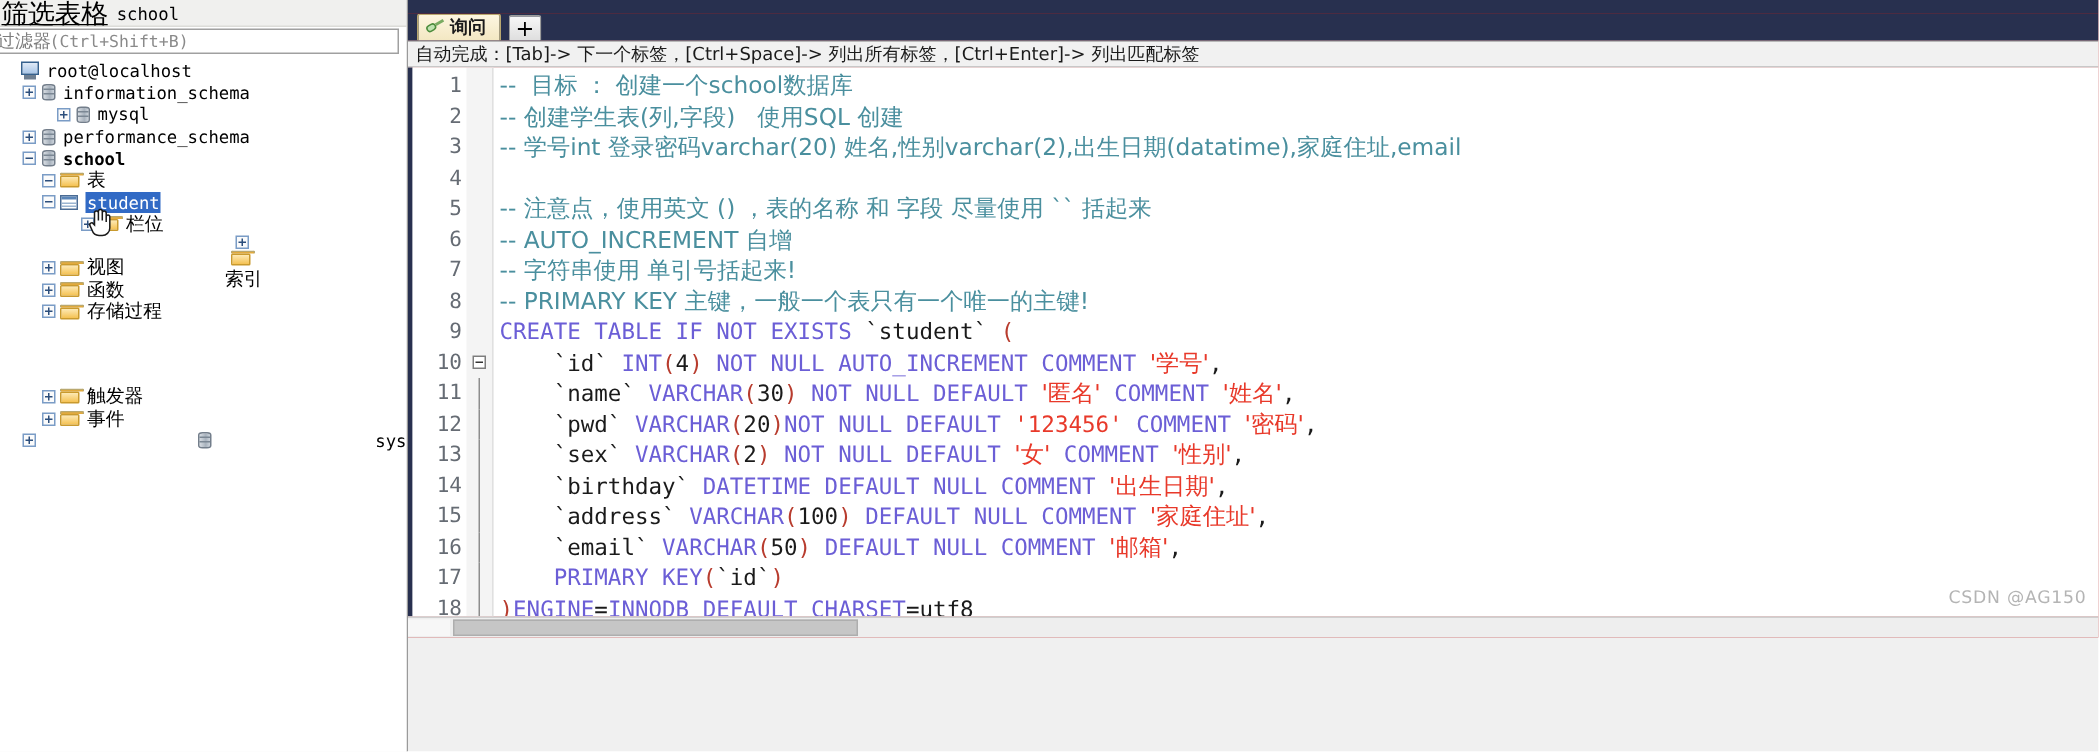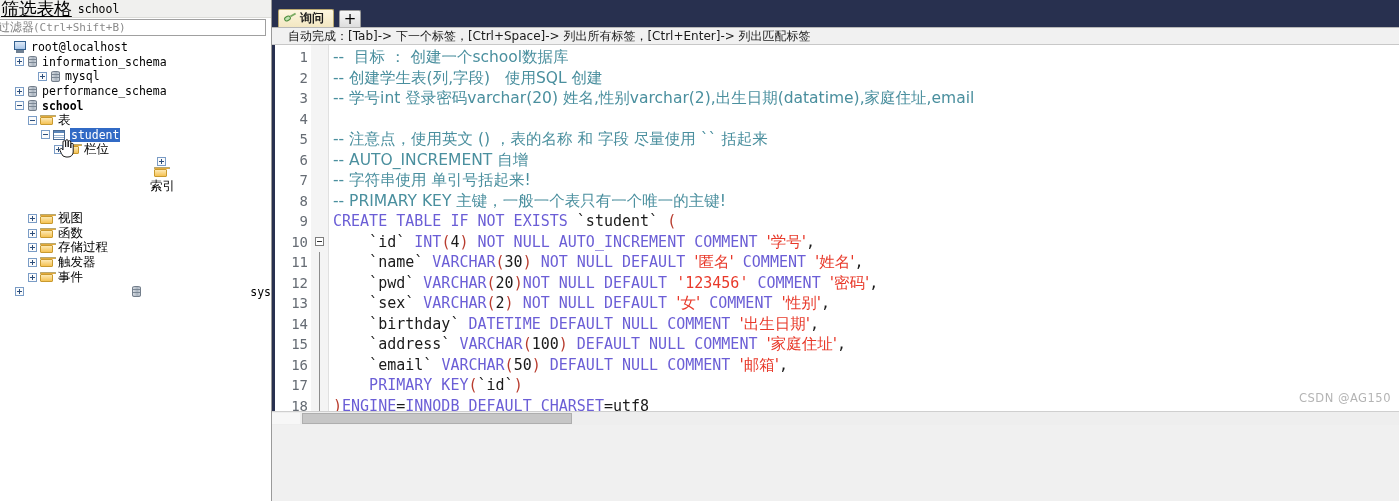--- a/index.html
+++ b/index.html
@@ -280,21 +280,21 @@
     color: #000; font-size: 15px; line-height: 1;
     font-family: "DejaVu Sans", sans-serif;
   }
   .autocomp {
     height: 18px;
     background: #f1f1f1;
     border-top: 1px solid #b8b8b8;
     border-bottom: 1px solid #c8c8c8;
     display: flex;
     align-items: center;
-    padding-left: 16px;
+    padding-left: 5px;
     flex: 0 0 auto;
     font-family: "DejaVu Sans", sans-serif;
     font-size: 12px;
     color: #1a1a1a;
     white-space: nowrap;
     overflow: hidden;
   }
 
   
   #editor {
@@ -482,21 +482,21 @@
           <span class="label bold">school</span>
         </div>
         <div class="node" style="padding-left: 28px;">
           <span class="expander "></span>
           <span class="ico ico-folder">
             <span class="tab"></span>
             <span class="bdy"></span>
           </span>
           <span class="label zh">表</span>
         </div>
-        <div class="node selected" style="padding-left: 41px;">
+        <div class="node selected" style="padding-left: 28px;">
           <span class="expander "></span>
           <span class="ico ico-table">
             <span class="grid"></span>
             <span class="hdr"></span>
             <span class="l1"></span>
             <span class="l2"></span>
           </span>
           <span class="label">student</span>
         </div>
         <div class="node" style="padding-left: 54px;">
@@ -508,21 +508,21 @@
           <span class="label zh">栏位</span>
         </div>
         <div class="node" style="padding-left: 54px; flex-direction: column;">
           <span class="expander plus"></span>
           <span class="ico ico-folder">
             <span class="tab"></span>
             <span class="bdy"></span>
           </span>
           <span class="label zh">索引</span>
         </div>
-        <div class="node" style="padding-left: 28px; margin-top: 40px;">
+        <div class="node" style="padding-left: 28px;">
           <span class="expander plus"></span>
           <span class="ico ico-folder">
             <span class="tab"></span>
             <span class="bdy"></span>
           </span>
           <span class="label zh">视图</span>
         </div>
         <div class="node" style="padding-left: 28px;">
           <span class="expander plus"></span>
           <span class="ico ico-folder">
@@ -532,21 +532,21 @@
           <span class="label zh">函数</span>
         </div>
         <div class="node" style="padding-left: 28px;">
           <span class="expander plus"></span>
           <span class="ico ico-folder">
             <span class="tab"></span>
             <span class="bdy"></span>
           </span>
           <span class="label zh">存储过程</span>
         </div>
-        <div class="node" style="padding-left: 28px;">
+        <div class="node" style="padding-left: 28px; margin-top: 42px;">
           <span class="expander plus"></span>
           <span class="ico ico-folder">
             <span class="tab"></span>
             <span class="bdy"></span>
           </span>
           <span class="label zh">触发器</span>
         </div>
         <div class="node" style="padding-left: 28px;">
           <span class="expander plus"></span>
           <span class="ico ico-folder">

